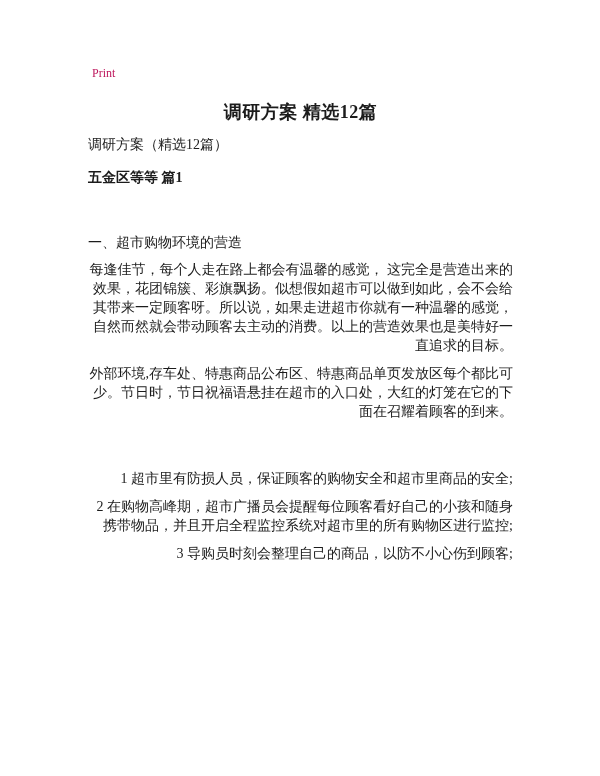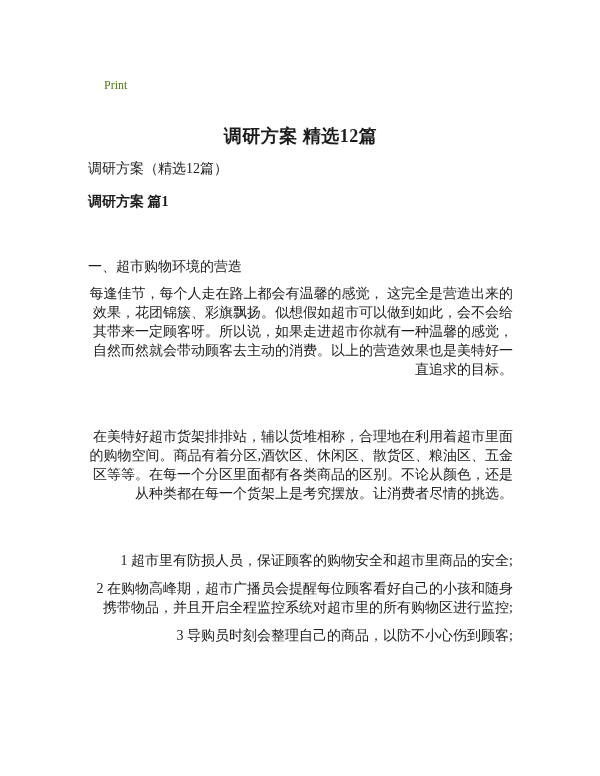--- a/index.html
+++ b/index.html
@@ -17,22 +17,22 @@
   .page {
     box-sizing: border-box;
     width: 600px;
     height: 776px;
     padding: 62px 87px 0 88px;
     background: #ffffff;
   }
   .print-link {
     font-size: 12px;
     line-height: 14px;
-    margin: 16px;
-    color: #4d7c0f;
+    margin: 4px;
+    color: #be185d;
     cursor: pointer;
     display: inline-block;
   }
   .doc-title {
     font-size: 18px;
     font-weight: bold;
     text-align: center;
     line-height: 22px;
     margin: 17px 0 0 0;
     letter-spacing: 0.5px;
@@ -67,29 +67,29 @@
 <body>
 
 <div class="page">
 
   <div class="print-link">Print</div>
 
   <h1 class="doc-title">调研方案 精选12篇</h1>
 
   <p class="doc-subtitle">调研方案（精选12篇）</p>
 
-  <h2 class="article-heading">调研方案 篇1</h2>
+  <h2 class="article-heading">五金区等等 篇1</h2>
 
   <section>
     <p class="sec-heading">一、超市购物环境的营造</p>
     <p class="para">每逢佳节，每个人走在路上都会有温馨的感觉， 这完全是营造出来的效果，花团锦簇、彩旗飘扬。似想假如超市可以做到如此，会不会给其带来一定顾客呀。所以说，如果走进超市你就有一种温馨的感觉，自然而然就会带动顾客去主动的消费。以上的营造效果也是美特好一直追求的目标。</p>
+    <p class="para">外部环境,存车处、特惠商品公布区、特惠商品单页发放区每个都比可少。节日时，节日祝福语悬挂在超市的入口处，大红的灯笼在它的下面在召耀着顾客的到来。</p>
   </section>
 
   <section>
-    <p class="para">在美特好超市货架排排站，辅以货堆相称，合理地在利用着超市里面的购物空间。商品有着分区,酒饮区、休闲区、散货区、粮油区、五金区等等。在每一个分区里面都有各类商品的区别。不论从颜色，还是从种类都在每一个货架上是考究摆放。让消费者尽情的挑选。</p>
   </section>
 
   <section>
     <p class="para">1 超市里有防损人员，保证顾客的购物安全和超市里商品的安全;</p>
     <p class="para">2 在购物高峰期，超市广播员会提醒每位顾客看好自己的小孩和随身携带物品，并且开启全程监控系统对超市里的所有购物区进行监控;</p>
     <p class="para">3 导购员时刻会整理自己的商品，以防不小心伤到顾客;</p>
 
   </section>
 
 </div>

